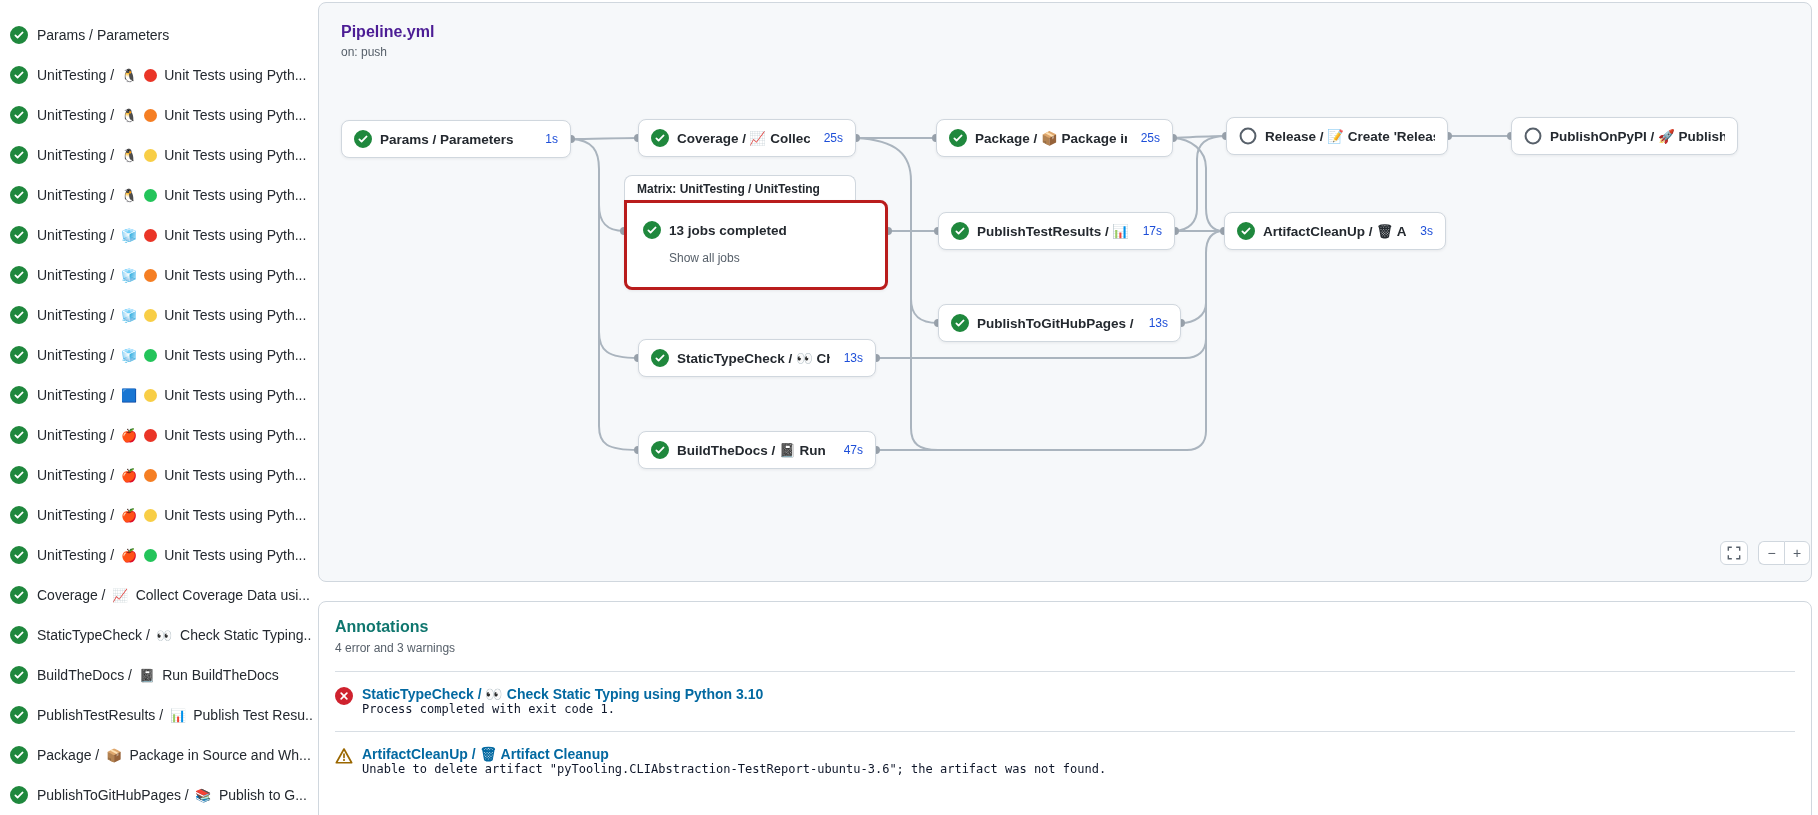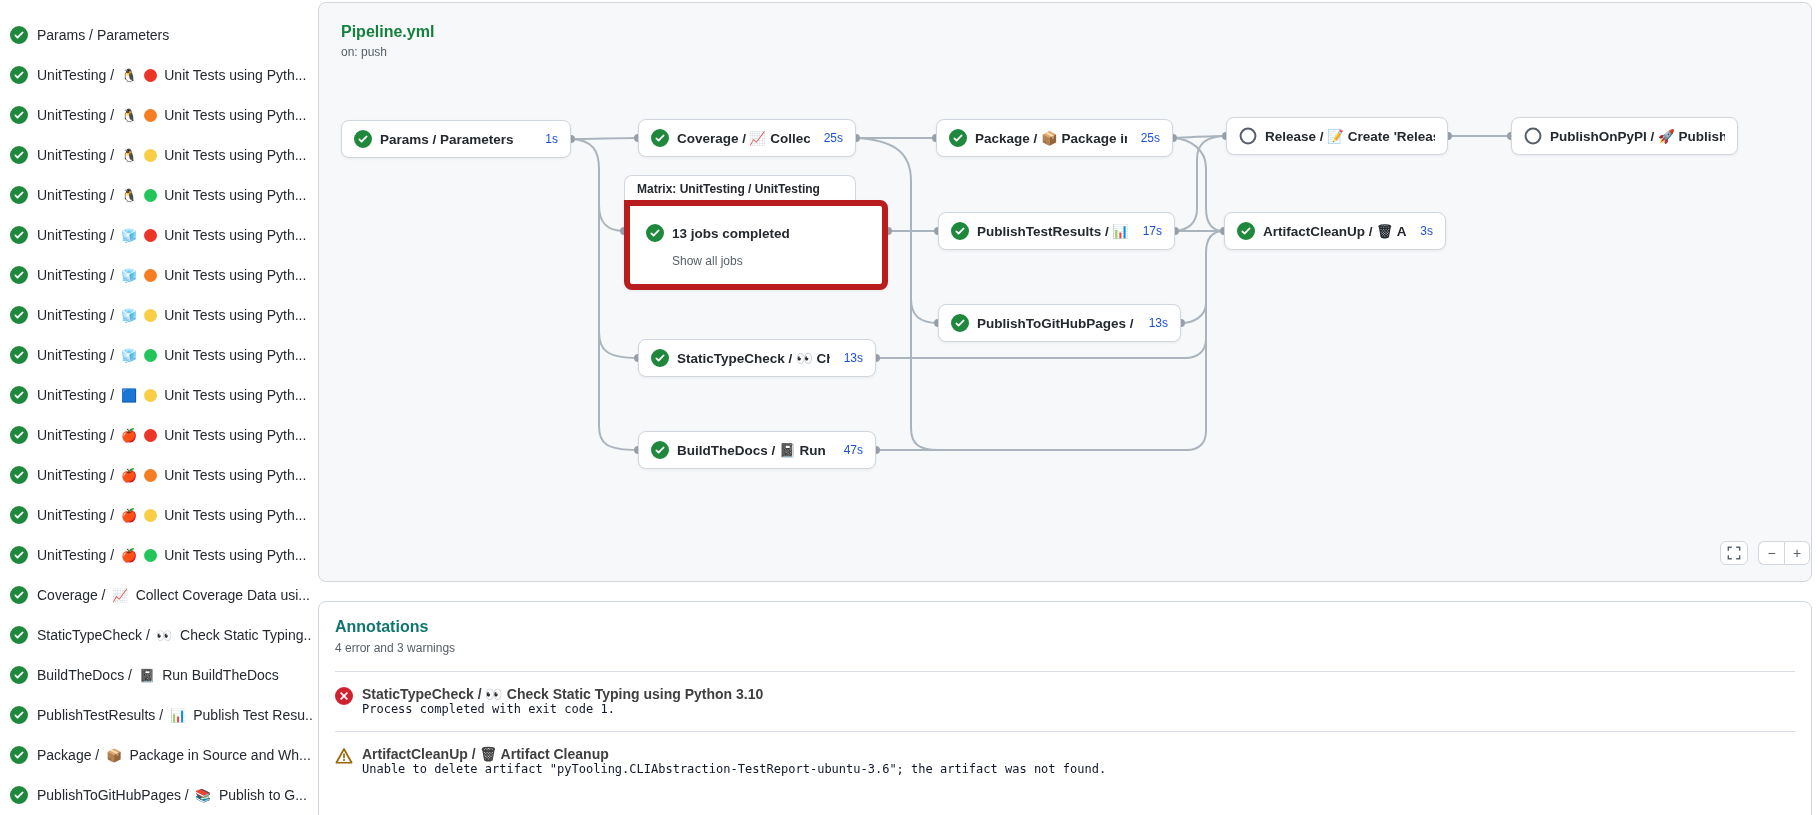--- a/index.html
+++ b/index.html
@@ -12,37 +12,37 @@
   .sb-item { height:40px; display:flex; align-items:center; gap:9px; padding:0 6px 0 10px; cursor:pointer; }
   .sb-item svg { flex:0 0 auto; }
   .sb-label { display:flex; align-items:center; gap:7px; white-space:nowrap; overflow:hidden; font-size:14px; color:#24292f; }
   .sb-emoji { font-size:13px; }
   .sb-dot { width:13px; height:13px; border-radius:50%; flex:0 0 auto; }
 
   
   .graph-panel { position:absolute; left:318px; top:2px; width:1494px; height:580px;
     background:#f6f8fa; border:1px solid #d0d7de; border-radius:8px; }
   .panel-head { position:absolute; left:22px; top:20px; }
-  .gp-title { font-size:16px; font-weight:700; color:#15803d; }
+  .gp-title { font-size:16px; font-weight:700; color:#4c1d95; }
   .gp-trigger { font-size:12px; color:#57606a; margin-top:4px; }
   svg.edges { position:absolute; left:0; top:0; pointer-events:none; }
   svg.edges path { fill:none; stroke:#aab4be; stroke-width:2; }
   svg.edges circle { fill:#98a1ab; }
 
   .gnode { position:absolute; height:38px; background:#ffffff; border:1px solid #d0d7de; border-radius:8px;
     box-shadow:0 1px 3px rgba(31,35,40,.07); display:flex; align-items:center; gap:8px; padding:0 12px; cursor:pointer; }
   .gnode .nlabel { font-size:13.5px; font-weight:600; white-space:nowrap; overflow:hidden; }
   .gnode .ndur { margin-left:auto; padding-left:6px; font-size:12px; color:#1d4ed8; font-weight:400; }
   .gnode svg { flex:0 0 auto; }
 
   .matrix-tab { position:absolute; left:305px; top:172px; width:232px; height:26px;
     background:#ffffff; border:1px solid #d0d7de; border-bottom:none; border-radius:8px 8px 0 0;
     font-size:12px; font-weight:600; color:#24292f; display:flex; align-items:center; padding:0 12px; }
   .matrix-body { position:absolute; left:305px; top:197px; width:264px; height:90px;
-    background:#ffffff; border:6px solid #b91c1c; border-radius:0 8px 8px 8px;
+    background:#ffffff; border:3px solid #b91c1c; border-radius:0 8px 8px 8px;
     box-shadow:0 1px 3px rgba(31,35,40,.07); padding:18px 16px 0 16px; }
   .matrix-summary { display:flex; align-items:center; gap:8px; font-size:13.5px; font-weight:600; }
   .matrix-link { display:inline-block; margin:12px 16px 0 26px; font-size:12px; color:#57606a; cursor:pointer; text-decoration:none; }
 
   .zoom-controls { position:absolute; left:1401px; top:538px; display:flex; gap:10px; }
   .zc-btn { height:24px; background:#ffffff; border:1px solid #d0d7de; border-radius:6px;
     display:flex; align-items:center; justify-content:center; cursor:pointer; color:#57606a; font-size:14px; }
   .zc-full { width:28px; }
   .zoom-group { display:flex; }
   .zoom-group .zc-btn { width:26px; border-radius:0; }
@@ -50,21 +50,21 @@
   .zoom-group .zc-btn:last-child { border-radius:0 6px 6px 0; }
 
   
   .annotations-panel { position:absolute; left:318px; top:601px; width:1494px; height:260px;
     background:#ffffff; border:1px solid #d0d7de; border-radius:8px; padding:16px 16px 0 16px; }
   .ann-title { font-size:16px; font-weight:600; color:#0f766e; }
   .ann-subtitle { font-size:12px; color:#57606a; margin-top:5px; }
   .ann-rows { margin-top:16px; }
   .ann-row { border-top:1px solid #d8dee4; padding:14px 0 15px 0; display:flex; gap:9px; }
   .ann-row svg { flex:0 0 auto; margin-top:1px; }
-  .ann-label { font-size:14px; font-weight:700; color:#404040; cursor:pointer; }
+  .ann-label { font-size:14px; font-weight:700; color:#0369a1; cursor:pointer; }
   .ann-msg { font-family:"DejaVu Sans Mono","Liberation Mono",monospace; font-size:12px; color:#0f172a; margin-top:0; }
 </style>
 </head>
 <body>
 
 <div class="sidebar" id="sidebar">
     <div class="sb-item">
       <svg viewBox="0 0 16 16" width="18" height="18">
         <path fill="#1f883d" d="M8 16A8 8 0 1 1 8 0a8 8 0 0 1 0 16Zm3.78-9.72a.75.75 0 0 0-1.06-1.06L6.75 9.19 5.28 7.72a.75.75 0 0 0-1.06 1.06l2 2a.75.75 0 0 0 1.06 0l4.5-4.5Z"></path>
       </svg>

